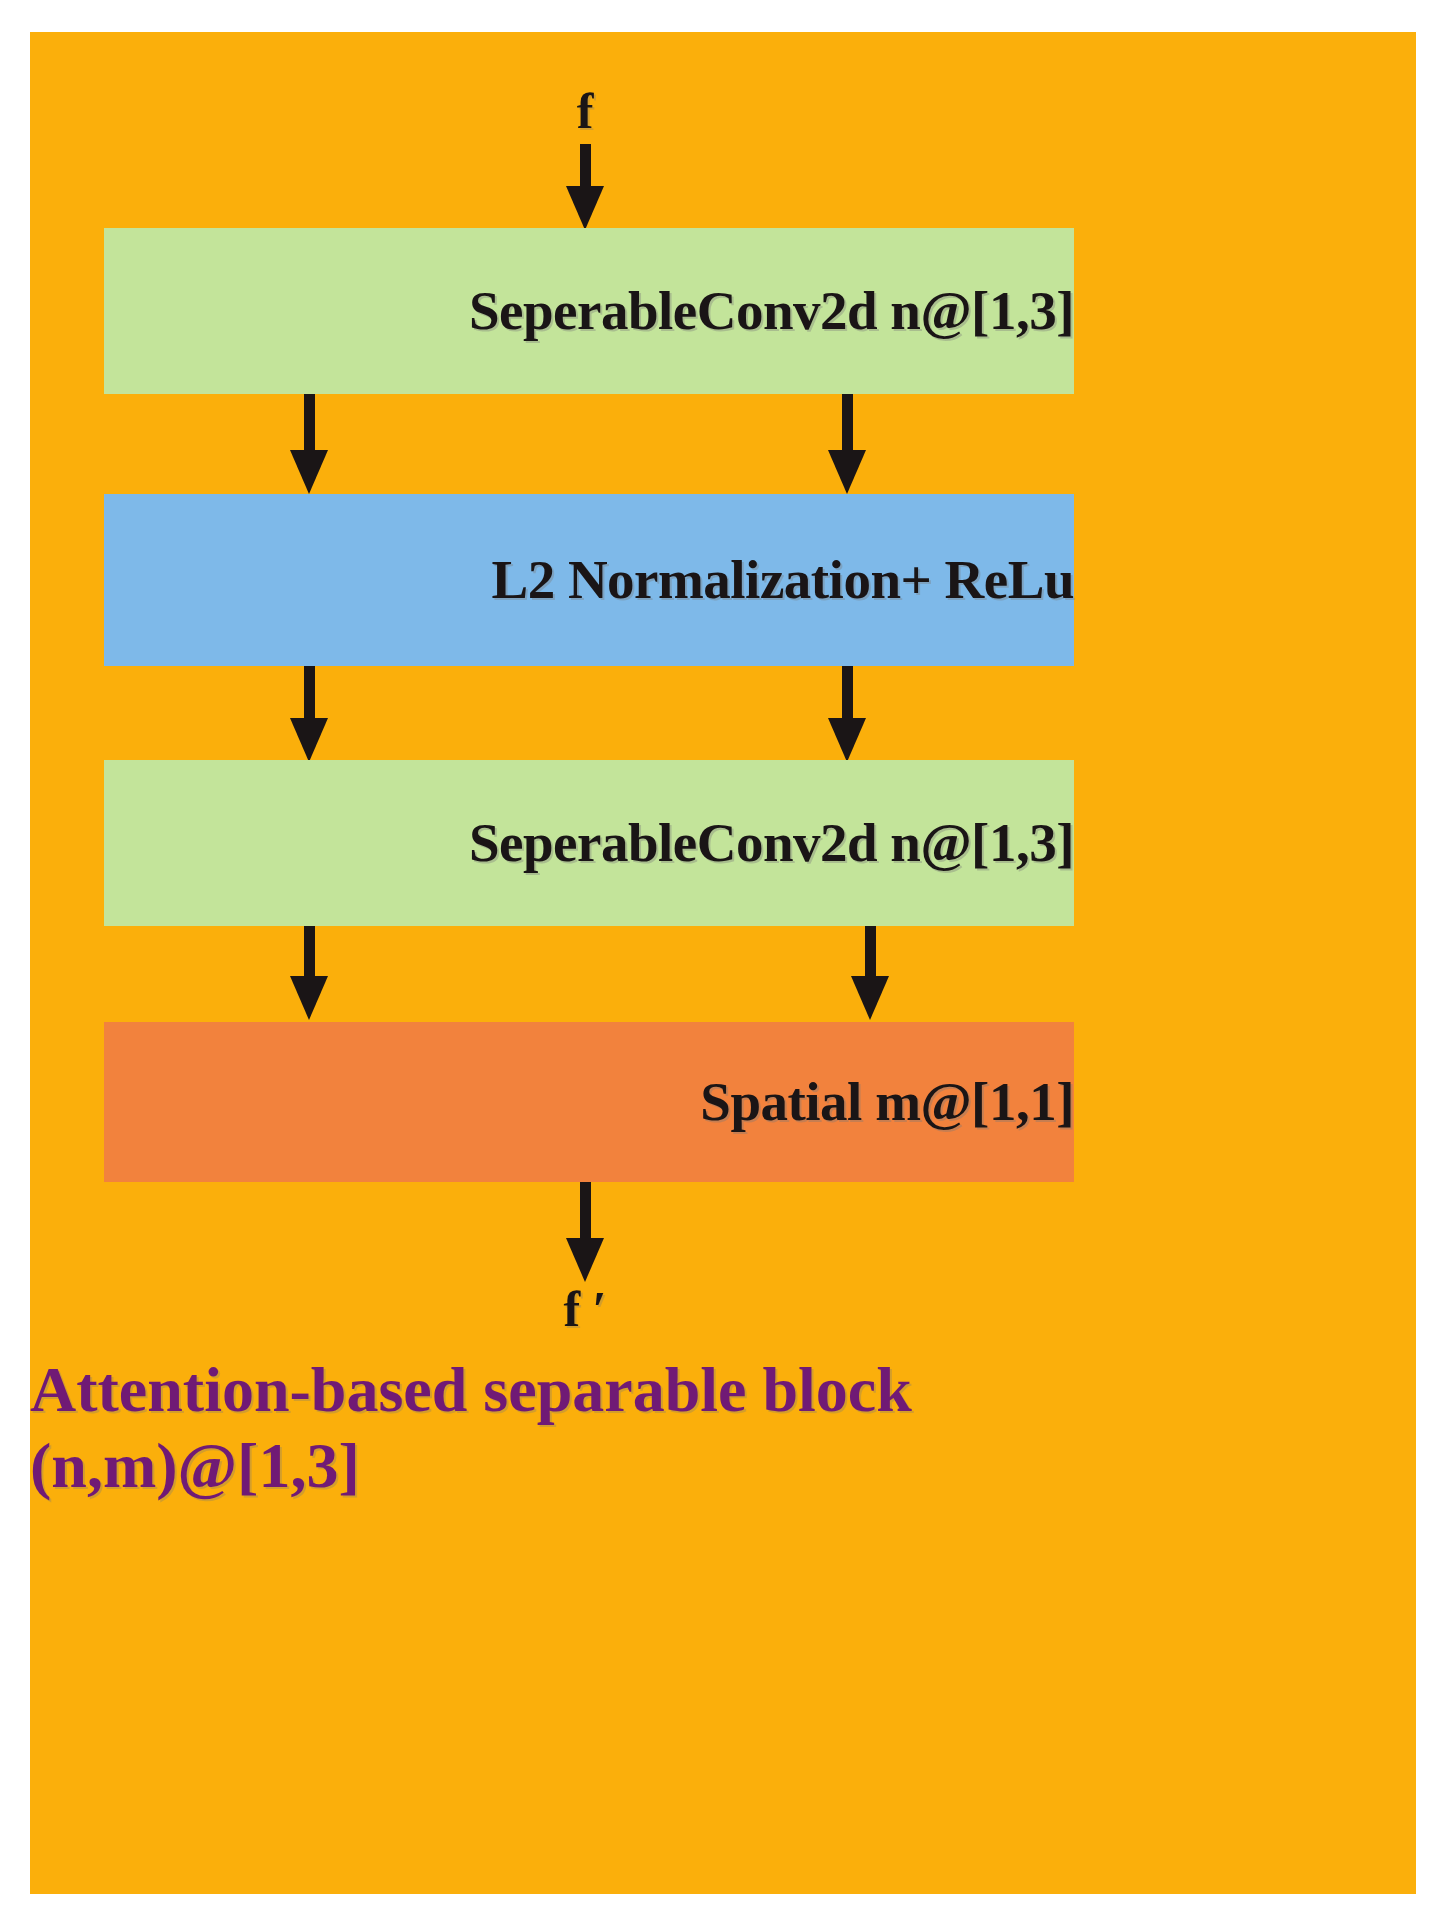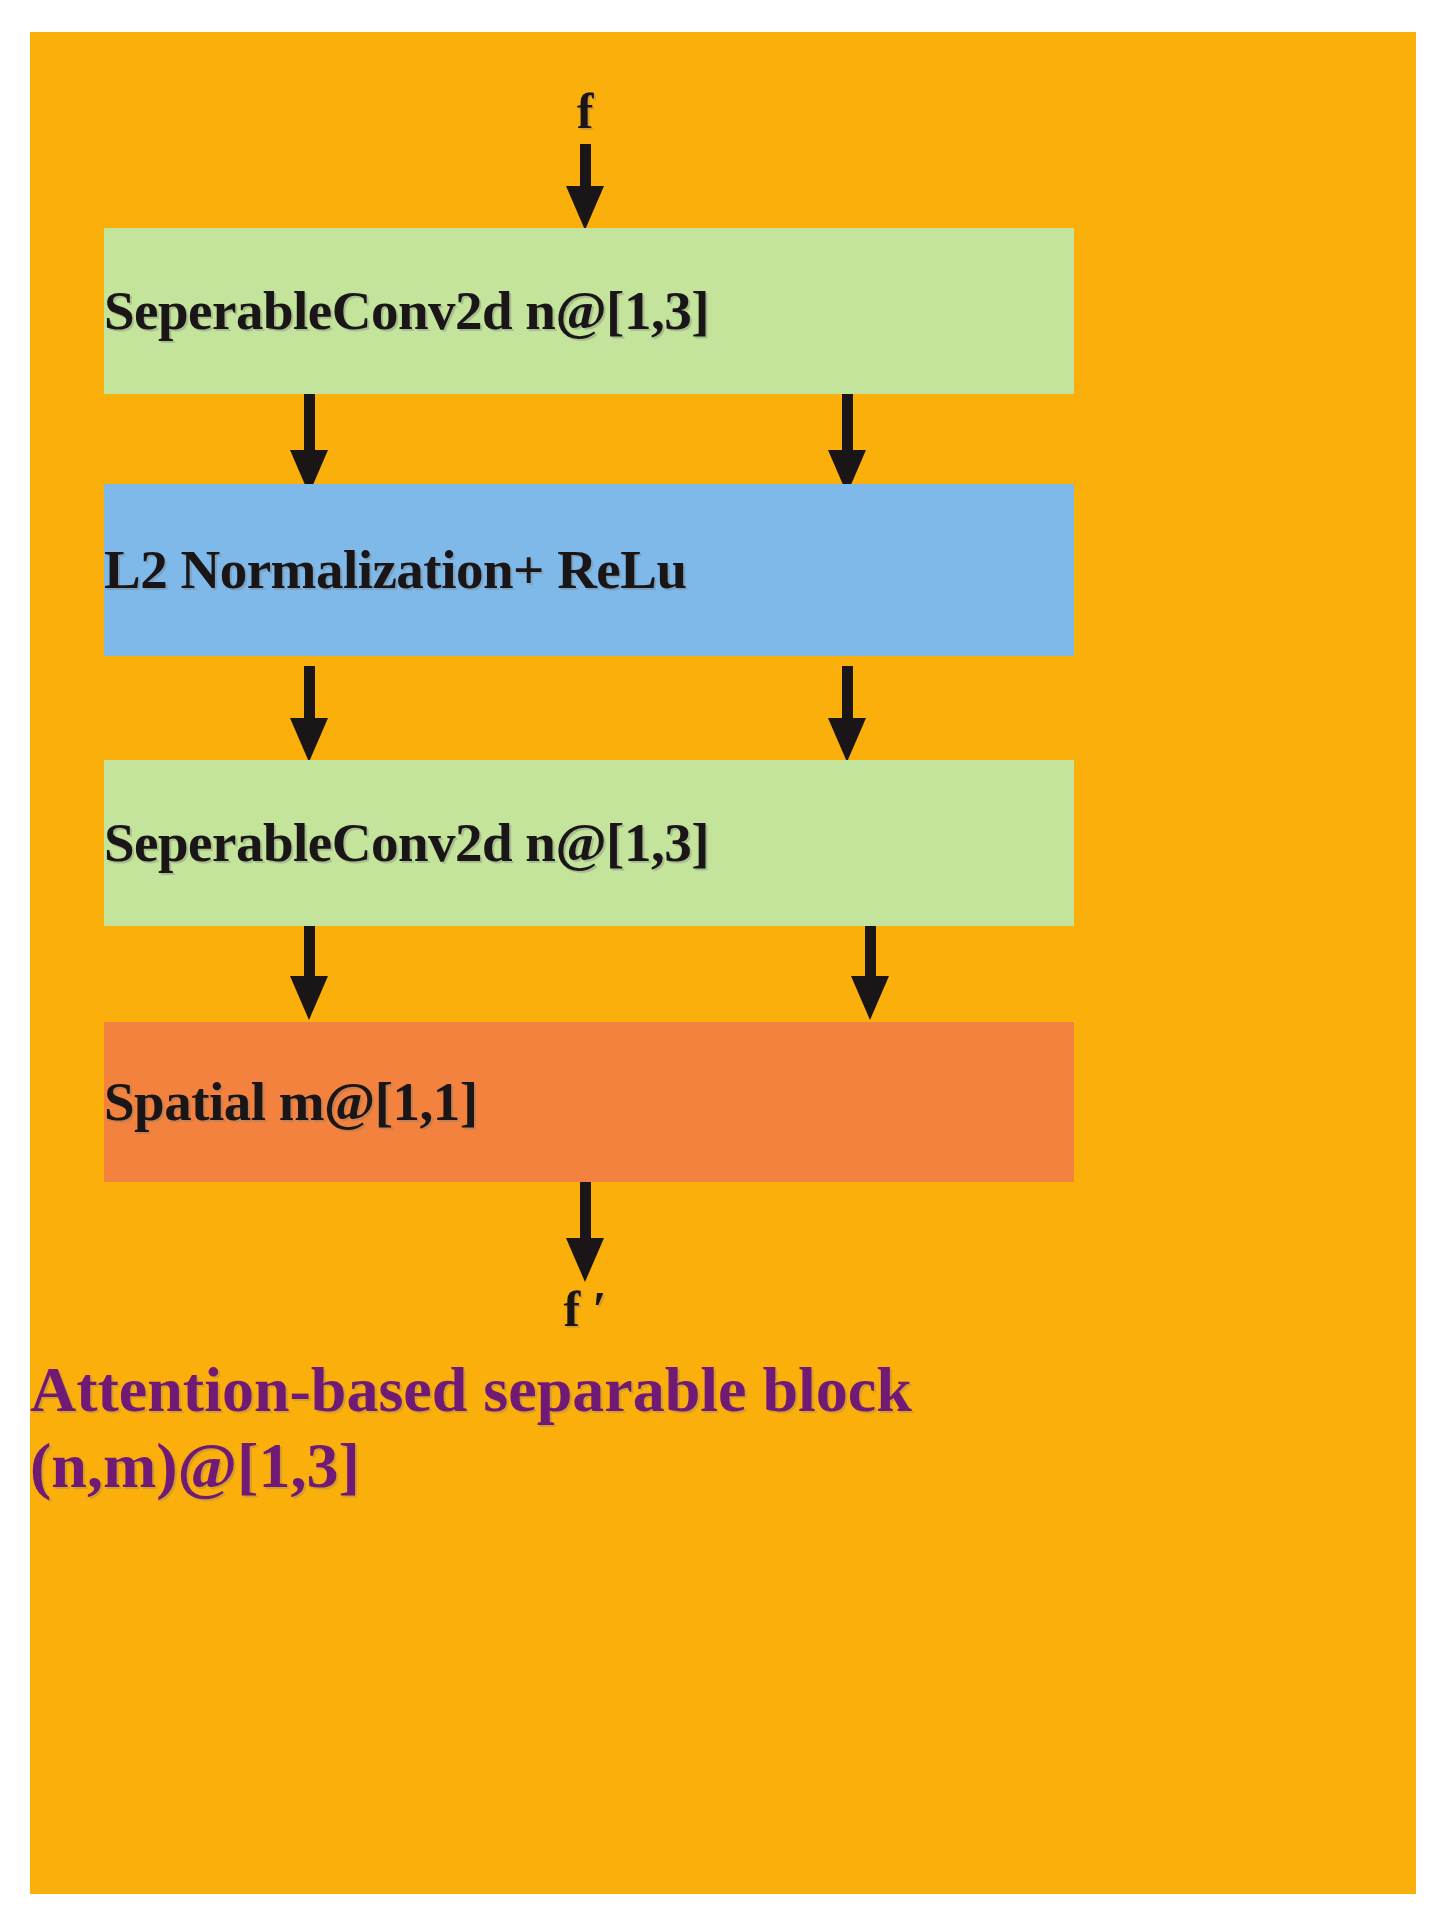--- a/index.html
+++ b/index.html
@@ -42,35 +42,35 @@
     height: 100%;
   }
 
   
   .block {
     position: absolute;
     left: 74px;
     width: 970px;
     display: flex;
     align-items: center;
-    justify-content: flex-start;
+    justify-content: flex-end;
     box-sizing: border-box;
   }
   .block-label {
     font-weight: bold;
     font-size: 55px;
     line-height: 1.05;
     color: #1a1516;
     letter-spacing: -0.5px;
     white-space: nowrap;
     text-shadow: 2px 2px 0 rgba(120,120,120,0.35);
   }
 
   #block-conv1 { top: 196px; height: 166px; background: #C3E49A; }
-  #block-norm  { top: 452px; height: 172px; background: #7EB9E9; }
+  #block-norm  { top: 462px; height: 172px; background: #7EB9E9; }
   #block-conv2 { top: 728px; height: 166px; background: #C3E49A; }
   #block-spatial { top: 990px; height: 160px; background: #F2823D; }
 
   
   .arrow {
     position: absolute;
     width: 0;
   }
   .arrow .shaft {
     position: absolute;

